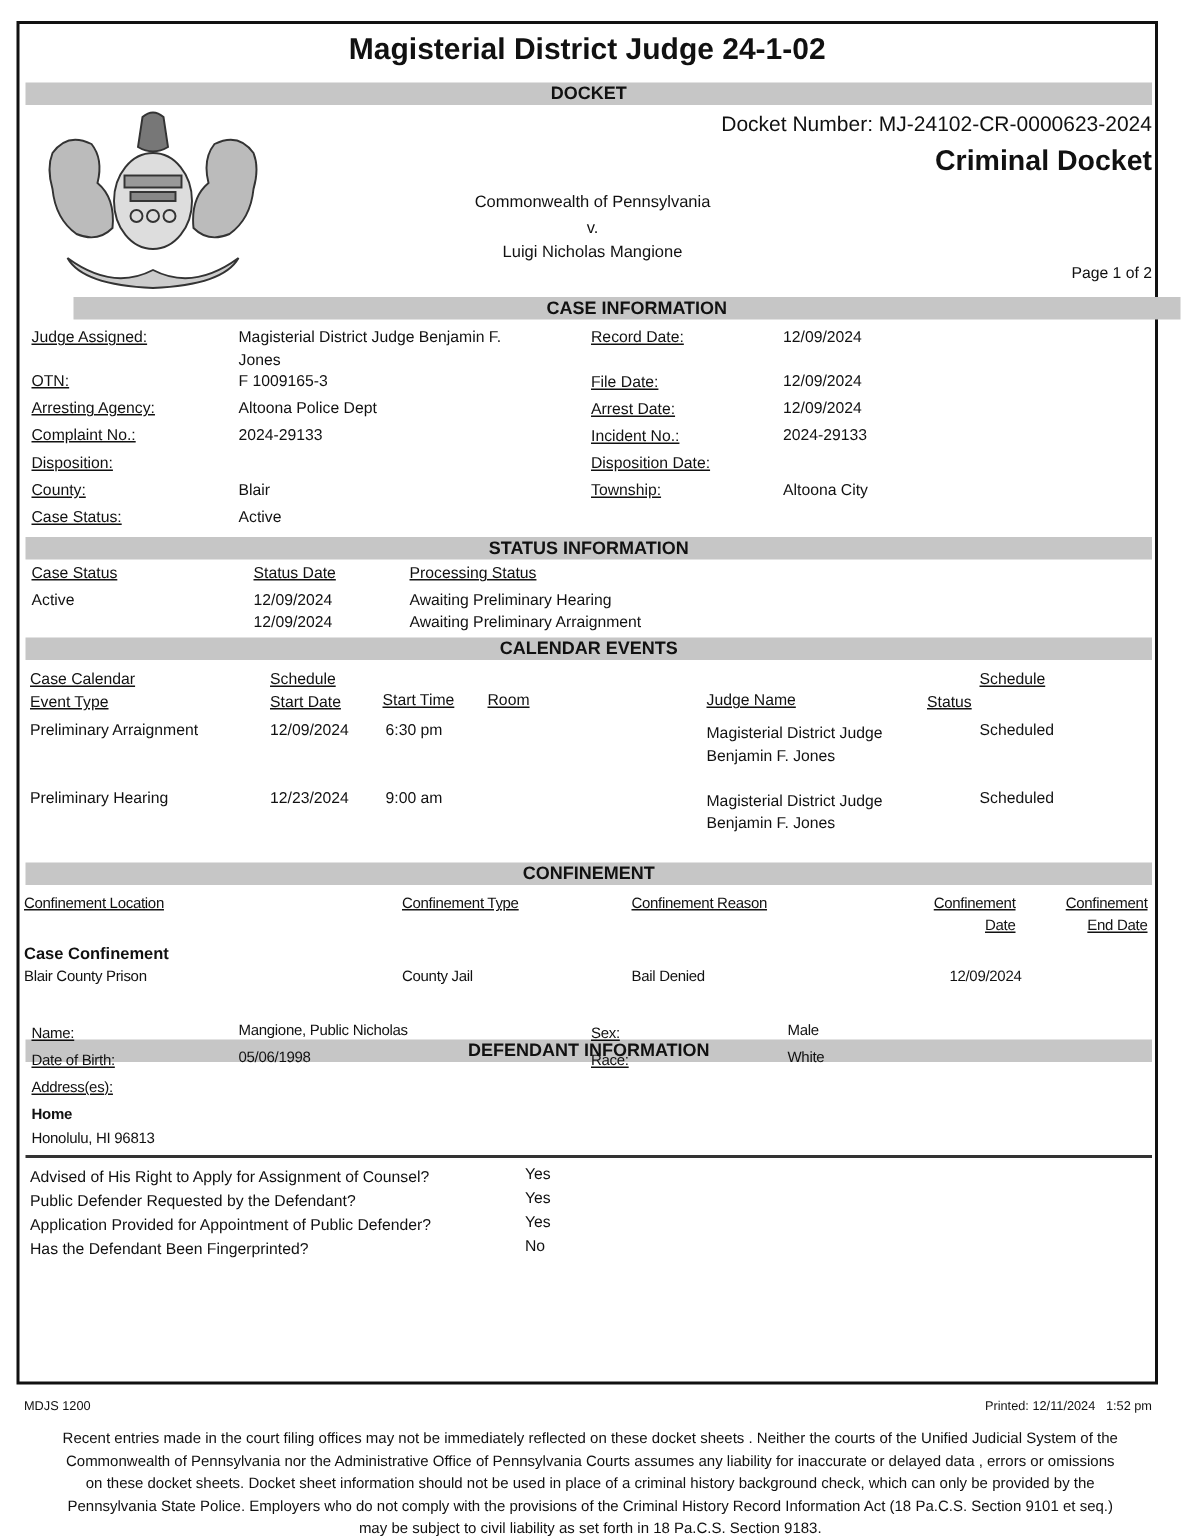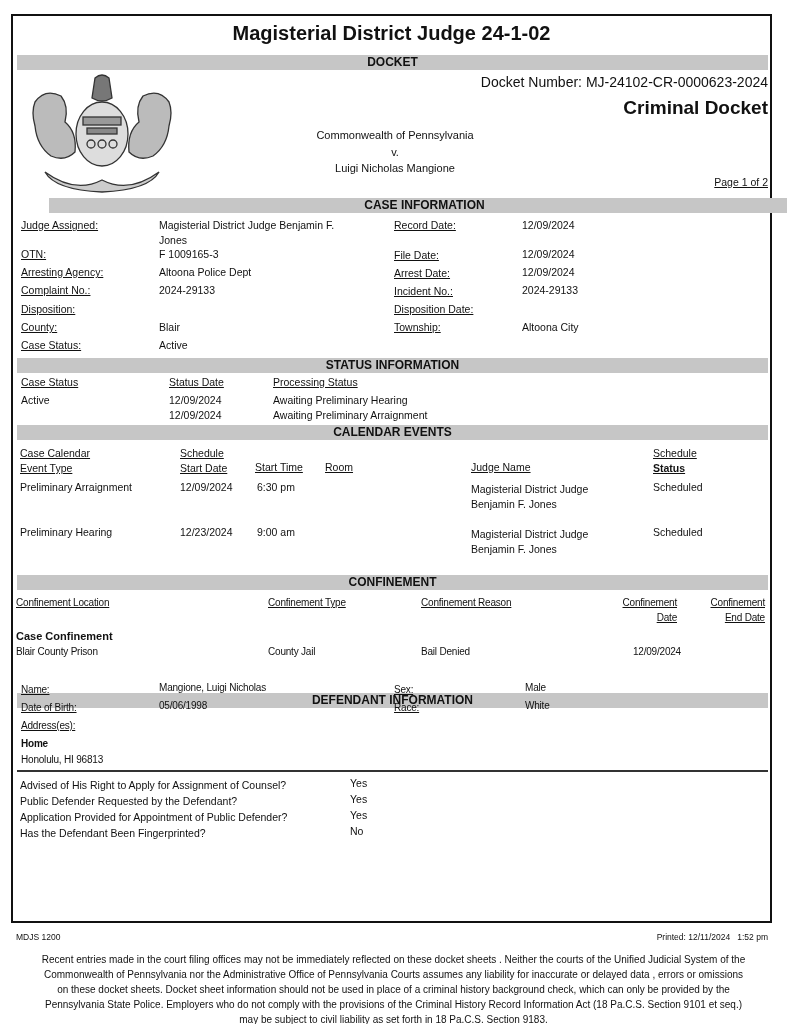--- a/index.html
+++ b/index.html
@@ -36,21 +36,21 @@
     <path d="M152 30 q-10 -14 -26 -6 q-8 10 -4 26 q-12 10 -10 30 q10 10 24 4 q14 -10 16 -30 q4 -14 0 -24z" fill="#bbb"></path>
     <path d="M28 100 q30 22 57 8 q27 14 57 -8 q-10 18 -57 20 q-47 -2 -57 -20z" fill="#ccc"></path>
   </g>
 </svg>
 
 <div class="abs" style="right:19px; top:74px; font-size:14px;">Docket Number: MJ-24102-CR-0000623-2024</div>
 <div class="abs" style="right:19px; top:97px; font-size:19px; font-weight:bold;">Criminal Docket</div>
 <div class="abs t" style="left:295px; width:200px; top:129px; text-align:center; font-size:11px;">Commonwealth of Pennsylvania</div>
 <div class="abs t" style="left:295px; width:200px; top:146px; text-align:center; font-size:11px;">v.</div>
 <div class="abs t" style="left:295px; width:200px; top:162px; text-align:center; font-size:11px;">Luigi Nicholas Mangione</div>
-<div class="abs t" style="right:19px; top:176px;text-decoration:underline;">Page 1 of 2</div>
+<div class="abs t" style="right:19px; top:176px;">Page 1 of 2</div>
 
 <div class="bar" style="top:198px;margin-left:32px;">CASE INFORMATION</div>
 
 <div class="abs t u" style="left:21px; top:219px;">Judge Assigned:</div>
 <div class="abs t" style="left:159px; top:219px;">Magisterial District Judge Benjamin F.</div>
 <div class="abs t" style="left:159px; top:234px;">Jones</div>
 <div class="abs t u" style="left:21px; top:248px;">OTN:</div>
 <div class="abs t" style="left:159px; top:248px;">F 1009165-3</div>
 <div class="abs t u" style="left:21px; top:266px;">Arresting Agency:</div>
 <div class="abs t" style="left:159px; top:266px;">Altoona Police Dept</div>
@@ -86,21 +86,21 @@
 
 <div class="bar" style="top:425px;">CALENDAR EVENTS</div>
 <div class="abs t u" style="left:20px; top:447px;">Case Calendar </div>
 <div class="abs t u" style="left:20px; top:462px;">Event Type</div>
 <div class="abs t u" style="left:180px; top:447px;">Schedule</div>
 <div class="abs t u" style="left:180px; top:462px;">Start Date</div>
 <div class="abs t u" style="left:255px; top:461px;">Start Time</div>
 <div class="abs t u" style="left:325px; top:461px;">Room</div>
 <div class="abs t u" style="left:471px; top:461px;">Judge Name</div>
 <div class="abs t u" style="left:653px; top:447px;">Schedule</div>
-<div class="abs t u" style="left:653px; top:462px;font-weight:bold;">Status</div>
+<div class="abs t u" style="left:618px; top:462px;">Status</div>
 
 <div class="abs t" style="left:20px; top:481px;">Preliminary Arraignment</div>
 <div class="abs t" style="left:180px; top:481px;">12/09/2024</div>
 <div class="abs t" style="left:257px; top:481px;">6:30 pm</div>
 <div class="abs t" style="left:471px; top:483px;">Magisterial District Judge</div>
 <div class="abs t" style="left:471px; top:498px;">Benjamin F. Jones</div>
 <div class="abs t" style="left:653px; top:481px;">Scheduled</div>
 
 <div class="abs t" style="left:20px; top:526px;">Preliminary Hearing</div>
 <div class="abs t" style="left:180px; top:526px;">12/23/2024</div>
@@ -118,21 +118,21 @@
 <div class="abs cond u" style="right:22px; top:597px; text-align:right;">Confinement</div>
 <div class="abs cond u" style="right:22px; top:612px; text-align:right;">End Date</div>
 <div class="abs" style="left:16px; top:630px; font-size:11px; font-weight:bold;">Case Confinement</div>
 <div class="abs cond" style="left:16px; top:646px;">Blair County Prison</div>
 <div class="abs cond" style="left:268px; top:646px;">County Jail</div>
 <div class="abs cond" style="left:421px; top:646px;">Bail Denied</div>
 <div class="abs cond" style="right:106px; top:646px;">12/09/2024</div>
 
 <div class="bar" style="top:693px;">DEFENDANT INFORMATION</div>
 <div class="abs cond u" style="left:21px; top:684px;">Name:</div>
-<div class="abs cond" style="left:159px; top:682px;">Mangione, Luigi Nicholas</div>
+<div class="abs cond" style="left:159px; top:682px;">Mangione, Public Nicholas</div>
 <div class="abs cond u" style="left:394px; top:684px;">Sex:</div>
 <div class="abs cond" style="left:525px; top:682px;">Male</div>
 <div class="abs cond u" style="left:21px; top:702px;">Date of Birth:</div>
 <div class="abs cond" style="left:159px; top:700px;">05/06/1998</div>
 <div class="abs cond u" style="left:394px; top:702px;">Race:</div>
 <div class="abs cond" style="left:525px; top:700px;">White</div>
 <div class="abs cond u" style="left:21px; top:720px;">Address(es):</div>
 <div class="abs cond" style="left:21px; top:738px; font-weight:bold;">Home</div>
 <div class="abs cond" style="left:21px; top:754px;">Honolulu, HI 96813</div>
 <div class="rule" style="top:770px; height:2px;"></div>

